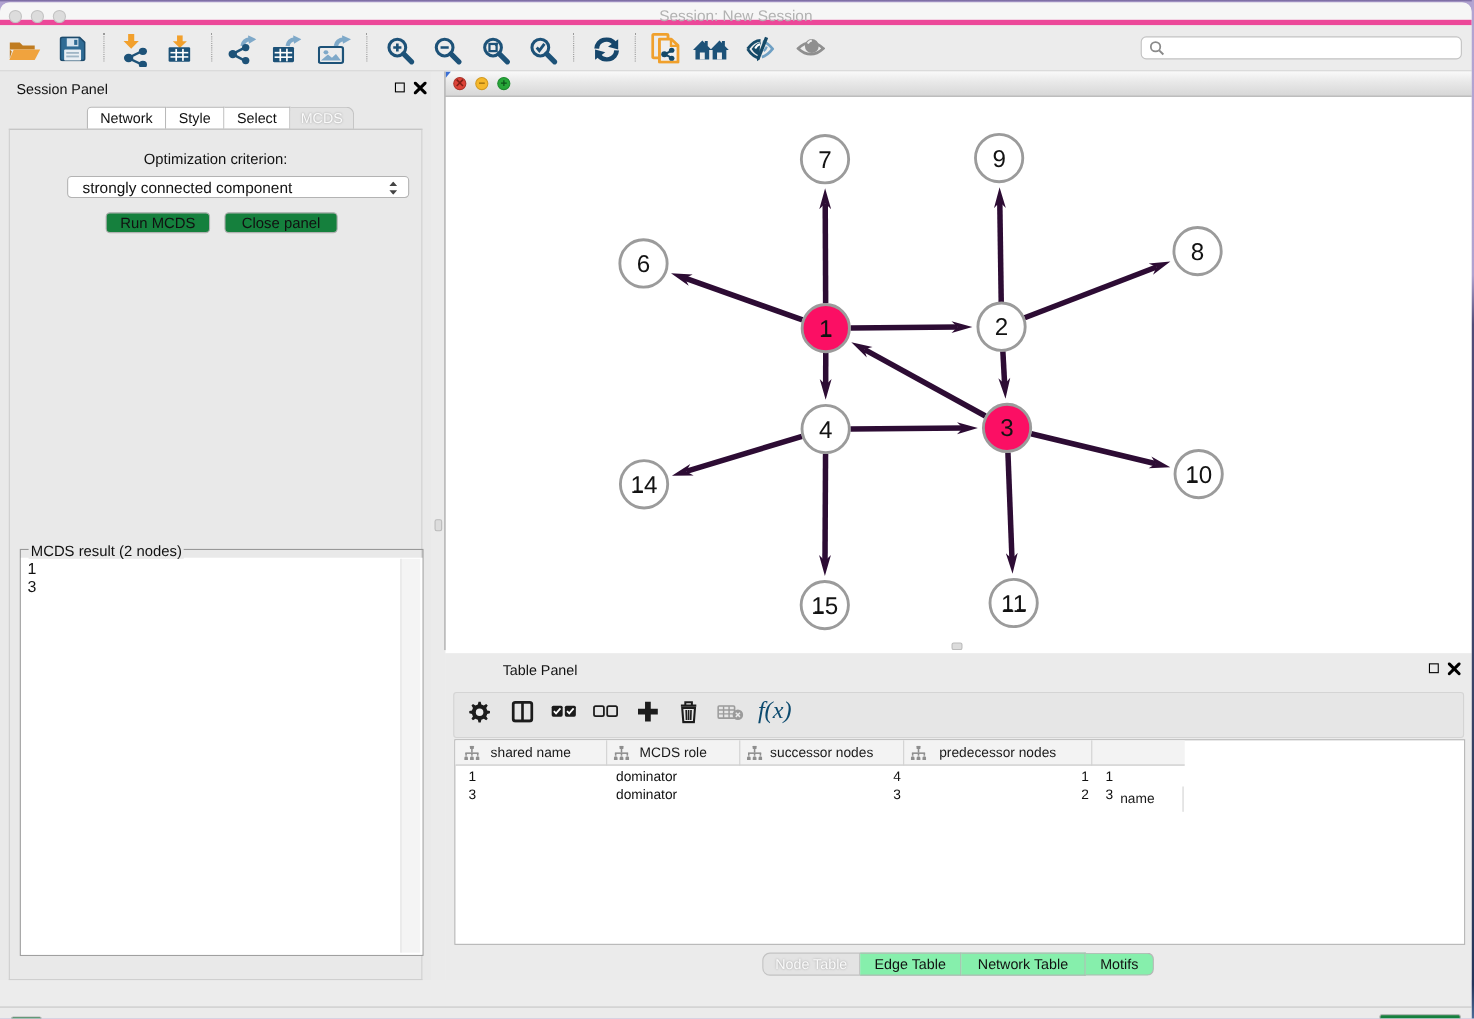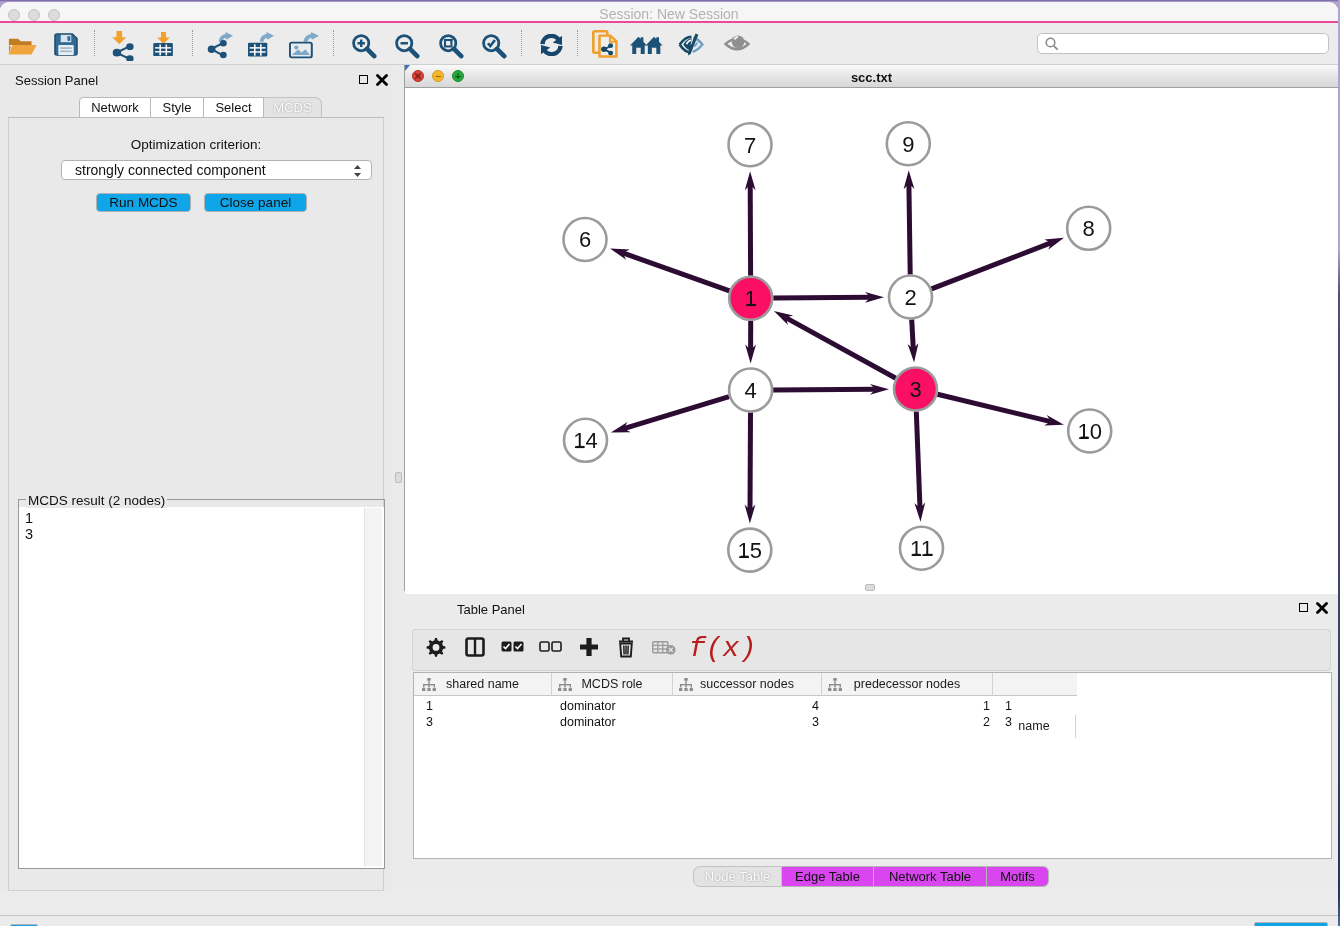--- a/index.html
+++ b/index.html
@@ -1,21 +1,21 @@
 <!DOCTYPE html>
 <html><head>
 <meta charset="utf-8">
 <style>
 * { margin:0; padding:0; box-sizing:border-box; }
 html,body { width:1340px; height:926px; overflow:hidden; }
 body { font-family:"Liberation Sans", sans-serif; background:#b1a3d1; position:relative; }
 #win { position:absolute; left:0; top:2px; width:1338px; height:924px; background:#ececec; border-radius:9px 9px 0 0; overflow:hidden; }
 #topline { position:absolute; left:0; top:0; width:1340px; height:2px; background:linear-gradient(#70609a,#b3a5d2); z-index:50; }
 
-#titlebar { position:absolute; left:0; top:0; width:1338px; height:21px; background:#f6f6f6; border-bottom:2px solid #ec4899; }
+#titlebar { position:absolute; left:0; top:0; width:1338px; height:21px; background:#f6f6f6; border-bottom:5px solid #ec4899; }
 .tl { position:absolute; top:7px; width:12px; height:12px; border-radius:50%; background:#dcdcdc; border:1px solid #c3c3c3; }
 #wtitle { position:absolute; top:4px; left:0; width:1338px; text-align:center; font-size:14px; color:#b2b2b2; }
 
 #toolbar { position:absolute; left:0; top:21px; width:1338px; height:42px; background:#ececec; border-bottom:1px solid #cfcfcf; }
 .tsep { position:absolute; top:7px; height:26px; width:0; border-left:1px dotted #9a9a9a; }
 .ticon { position:absolute; top:4px; }
 #search { position:absolute; left:1037px; top:10px; width:292px; height:21px; background:#ffffff; border:1px solid #c2c2c2; border-radius:5px; }
 
 #controlpanel { position:absolute; left:0; top:63px; width:392px; height:826px; background:#e9e9e9; }
 #divider { position:absolute; left:392px; top:63px; width:13px; height:826px; background:#ebebeb; }
@@ -28,27 +28,27 @@
 #canvas { position:absolute; left:0; top:23px; width:933px; height:506px; background:#ffffff; }
 
 #tablepanel { position:absolute; left:0; top:529px; width:933px; height:297px; background:#ebebeb; }
 #tptitle { position:absolute; left:12px; top:8px; font-size:13px; color:#111;margin-left:44px; }
 #tptools { position:absolute; left:7px; top:35px; width:919px; height:42px; background:#e6e6e6; border:1px solid #d4d4d4; border-radius:3px; }
 #tbl { position:absolute; left:8px; top:78px; width:919px; height:187px; background:#ffffff; border:1px solid #b3b3b3; }
 #tblhead { position:absolute; left:0; top:0; width:663px; height:23px; background:#f3f3f3; border-bottom:1px solid #c6c6c6; }
 .hcell { position:absolute; top:0; height:23px; border-right:1px solid #d2d2d2; font-size:12.5px; color:#1a1a1a; text-align:center; line-height:23px; }
 .rcell { position:absolute; font-size:12.5px; color:#111; height:16px; line-height:16px; }
 
-.btab { position:absolute; top:0; height:21px; line-height:20px; text-align:center; font-size:13px; font-weight:400; background:#d946ef; border:1px solid #b5b5b5; border-left:none; color:#111; }
+.btab { position:absolute; top:0; height:21px; line-height:20px; text-align:center; font-size:13px; font-weight:400; background:#86efac; border:1px solid #b5b5b5; border-left:none; color:#111; }
 
 #statusbar { position:absolute; left:0; top:889px; width:1338px; height:20px; background:#ebebeb; border-top:1px solid #c6c6c6;margin-top:24px; }
 
 .cptab { position:absolute; top:0; height:21px; line-height:20px; text-align:center; font-size:13px; font-weight:400; background:#fff; border:1px solid #b9b9b9; border-left:none; color:#111; }
 #cpinner { position:absolute; left:8px; top:52px; width:376px; height:774px; background:#e9e9e9; border:1px solid #cfcfcf; border-top:1px solid #bdbdbd; }
-.btn { position:absolute; background:#0ea5e9; border:1px solid #b1b1b1; border-radius:4px; font-size:13.5px; color:#111; text-align:center; }
+.btn { position:absolute; background:#15803d; border:1px solid #b1b1b1; border-radius:4px; font-size:13.5px; color:#111; text-align:center; }
 </style>
 </head>
 <body>
 <div id="win">
   <div id="titlebar">
     <div class="tl" style="left:8px;"></div>
     <div class="tl" style="left:27.5px;"></div>
     <div class="tl" style="left:47.5px;"></div>
     <div id="wtitle">Session: New Session</div>
   </div>
@@ -227,21 +227,20 @@
     <div style="position:absolute;left:3px;top:407px;width:7px;height:11px;background:#dcdcdc;border:1px solid #bbbbbb;border-radius:2px;"></div>
   </div>
   <div id="rightarea">
     <div id="nettitle">
         <svg style="position:absolute;left:0;top:0;" width="5" height="6" viewBox="0 0 5 6">
           <path d="M0 0 L5 0 L0 6 Z" fill="#3b6fd4"></path>
         </svg>
       <div class="mtl" style="left:7px;background:#dd4338;border:0.5px solid #ad352c;color:#801f16;">✕</div>
       <div class="mtl" style="left:27px;background:#f6b82a;border:0.5px solid #d29a23;color:#9a6c0b;">−</div>
       <div class="mtl" style="left:47px;background:#27a639;border:0.5px solid #1f8b2f;color:#0d541a;">+</div>
-      <div id="nettext">scc.txt</div>
     </div>
     <div id="canvas">
       <svg width="933" height="506" viewBox="0 0 933 506" style="position:absolute;left:0;top:0;">
       <g stroke="#2d0c34" stroke-width="5" fill="#2d0c34">
       <line x1="345.6" y1="187.8" x2="345.2" y2="96.7"></line>
       <path d="M345.1 83.2 L350.6 102.2 L345.2 96.7 L339.8 102.2 Z" stroke="none"></path>
       <line x1="324.5" y1="202.8" x2="217.7" y2="164.9"></line>
       <path d="M205.0 160.4 L224.7 161.6 L217.7 164.9 L221.1 171.8 Z" stroke="none"></path>
       <line x1="368.2" y1="210.1" x2="465.5" y2="209.3"></line>
       <path d="M479.0 209.2 L460.0 214.8 L465.5 209.3 L460.0 204.0 Z" stroke="none"></path>
@@ -345,21 +344,21 @@
           </svg>
         <svg style="position:absolute;left:239px;top:11px;" width="24" height="14" viewBox="0 0 24 14">
             <rect x="0.8" y="0.8" width="15" height="11" rx="1" fill="none" stroke="#9b9b9b" stroke-width="1.5"></rect>
             <line x1="1" y1="4.4" x2="16" y2="4.4" stroke="#9b9b9b" stroke-width="1.3"></line>
             <line x1="1" y1="8" x2="16" y2="8" stroke="#9b9b9b" stroke-width="1.3"></line>
             <line x1="5.8" y1="1" x2="5.8" y2="12" stroke="#9b9b9b" stroke-width="1.3"></line>
             <line x1="10.8" y1="1" x2="10.8" y2="12" stroke="#9b9b9b" stroke-width="1.3"></line>
             <circle cx="18.8" cy="8.8" r="4.8" fill="#9b9b9b"></circle>
             <path d="M16.9 6.9 L20.7 10.7 M20.7 6.9 L16.9 10.7" stroke="#e9e9e9" stroke-width="1.3"></path>
           </svg>
-        <div style="position:absolute;left:276px;top:3px;font-family:Liberation Mono, monospace;font-style:italic;font-size:28px;color:#b91c1c;">f(x)</div>
+        <div style="position:absolute;left:276px;top:3px;font-family:Liberation Serif, serif;font-style:italic;font-size:22px;color:#0c4a6e;">f(x)</div>
       </div>
       <div id="tbl">
         <div id="tblhead">
           <div class="hcell" style="left:0px;width:138px;"><svg style="position:absolute;left:8px;top:5px;" width="14" height="13" viewBox="0 0 14 13">
                 <g fill="#8e8e8e">
                   <rect x="5.2" y="0" width="3.6" height="2.8" rx="0.5"></rect>
                   <rect x="6.3" y="2.8" width="1.4" height="3.4"></rect>
                   <rect x="1" y="6" width="12" height="1.4"></rect>
                   <rect x="1" y="6.6" width="1.4" height="2.4"></rect>
                   <rect x="6.3" y="6.6" width="1.4" height="2.4"></rect>

